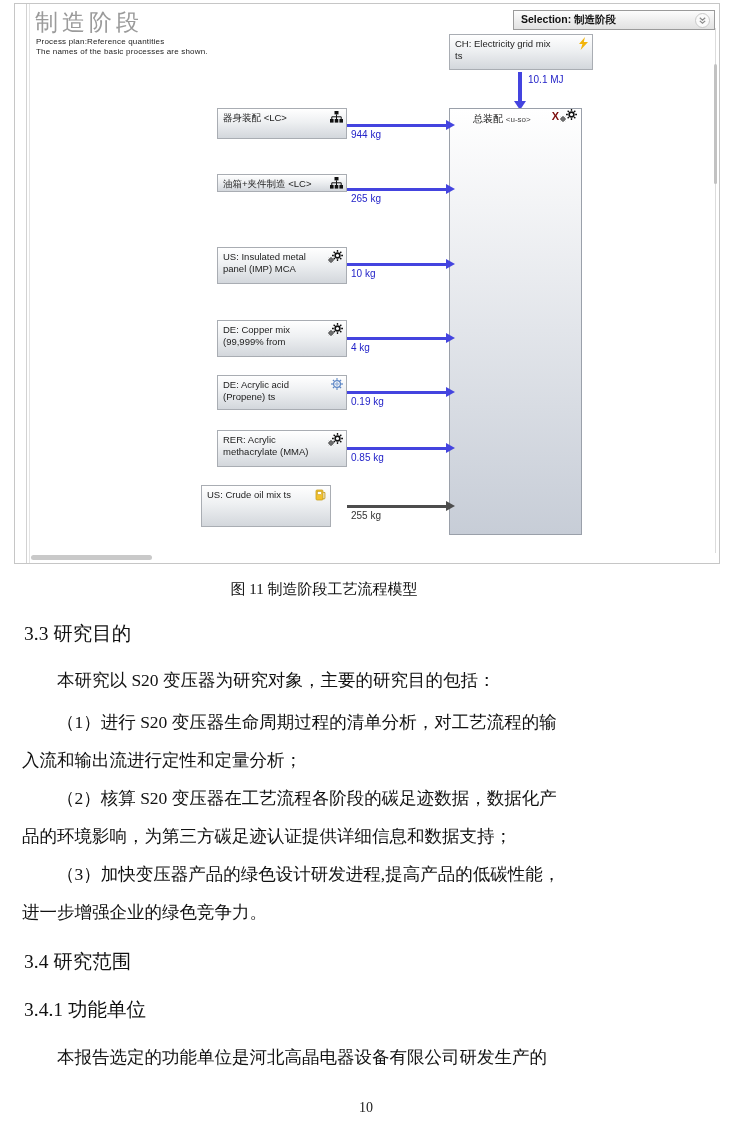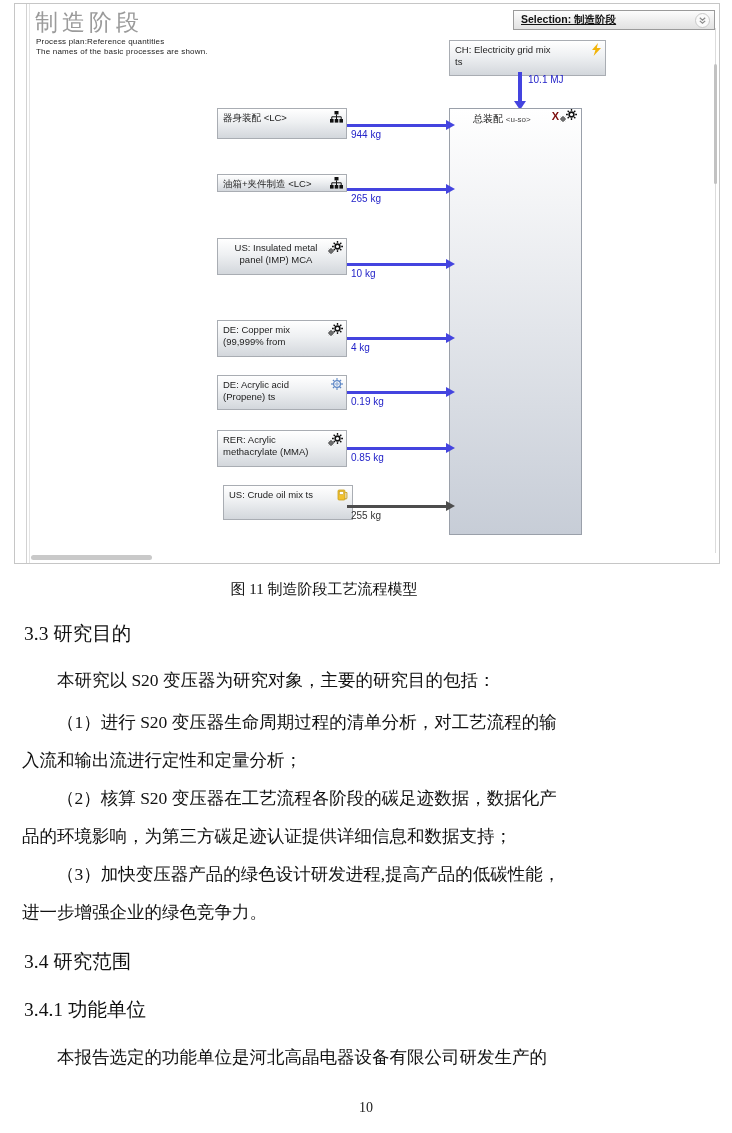--- a/index.html
+++ b/index.html
@@ -10,49 +10,49 @@
   .shot{position:absolute;left:14px;top:3px;width:706px;height:561px;background:#fff;
         border:1px solid #c6c6c6;font-family:"Liberation Sans","DejaVu Sans",sans-serif;box-sizing:border-box;}
   .left-rule{position:absolute;left:11px;top:0;bottom:0;width:2px;border-left:1px solid #d2d2d2;border-right:1px solid #e4e4e4;}
   .plan-title{position:absolute;left:20px;top:3px;font-size:23px;letter-spacing:4px;color:#9b9b9b;font-weight:400;}
   .plan-sub{position:absolute;left:21px;font-size:8px;color:#222;letter-spacing:.2px;}
   .sub1{top:33px}.sub2{top:43px}
 
   .selection{position:absolute;left:498px;top:6px;width:202px;height:20px;box-sizing:border-box;
              border:1px solid #9b9b9b;background:linear-gradient(180deg,#fdfdfd,#ececec 60%,#e2e2e2);
              font-size:10.5px;font-weight:bold;color:#111;display:flex;align-items:center;padding:0 4px 0 7px;}
-  .selection .lbl{flex:1;text-decoration:underline;}
+  .selection .lbl{flex:1;}
   .chev{width:15px;height:15px;border-radius:50%;border:1px solid #c9c9c9;background:#fafafa;
         display:flex;align-items:center;justify-content:center;box-sizing:border-box;}
 
   
   .pbox{position:absolute;width:130px;box-sizing:border-box;border:1px solid #a9adb3;
         background:linear-gradient(180deg,#ffffff,#eef0f2 45%,#d3d7dc);
         font-size:9.5px;line-height:11.5px;color:#222;padding:3px 17px 2px 5px;}
   .pbox .icon{position:absolute;top:2px;right:3px;line-height:0;}
   .icon .small{position:absolute;left:-4px;bottom:-2px;}
   .gears{position:relative;}
 
-  .ebox{left:434px;top:36px;width:157px;height:36px;}
+  .ebox{left:434px;top:30px;width:144px;height:36px;}
   .tbox{position:absolute;left:434px;top:104px;width:133px;height:427px;box-sizing:border-box;
         border:1px solid #9aa0aa;background:linear-gradient(180deg,#ffffff 0%,#f3f4f6 22%,#c7cdd7 100%);
         font-size:10px;color:#222;padding:3px 23px;}
   .tbox .suffix{font-size:8px;color:#444;}
   .ticons{position:absolute;top:2px;right:4px;display:flex;align-items:flex-start;}
   .ticons .x{color:#7c0b0b;font-weight:bold;font-size:11px;line-height:11px;}
   .ticons .g-small{margin:5px 0 0 1px;line-height:0;}
   .ticons .g-big{margin:-2px 0 0 0;line-height:0;}
 
   .b1{left:202px;top:104px;height:31px;}
   .b2{left:202px;top:170px;height:18px;}
-  .b3{left:202px;top:234px;height:37px;text-align:center;}
+  .b3{left:202px;top:243px;height:37px;}
   .b4{left:202px;top:316px;height:37px;}
   .b5{left:202px;top:371px;height:35px;}
   .b6{left:202px;top:426px;height:37px;}
-  .b7{left:208px;top:481px;height:35px;}
+  .b7{left:186px;top:481px;height:42px;}
 
   
   .harrow{position:absolute;left:332px;width:100px;height:3px;background:#4444df;}
   .harrow::after{content:"";position:absolute;right:-8px;top:-4px;border-left:9px solid #4444df;
                  border-top:5.5px solid transparent;border-bottom:5.5px solid transparent;}
   .harrow.dark{background:#4d4d4d;}
   .harrow.dark::after{border-left-color:#4d4d4d;}
   .a1{top:120px}.a2{top:184px}.a3{top:259px}.a4{top:333px}.a5{top:387px}.a6{top:443px}.a7{top:501px}
 
   .amount{position:absolute;left:336px;font-size:10px;color:#2323c8;}

